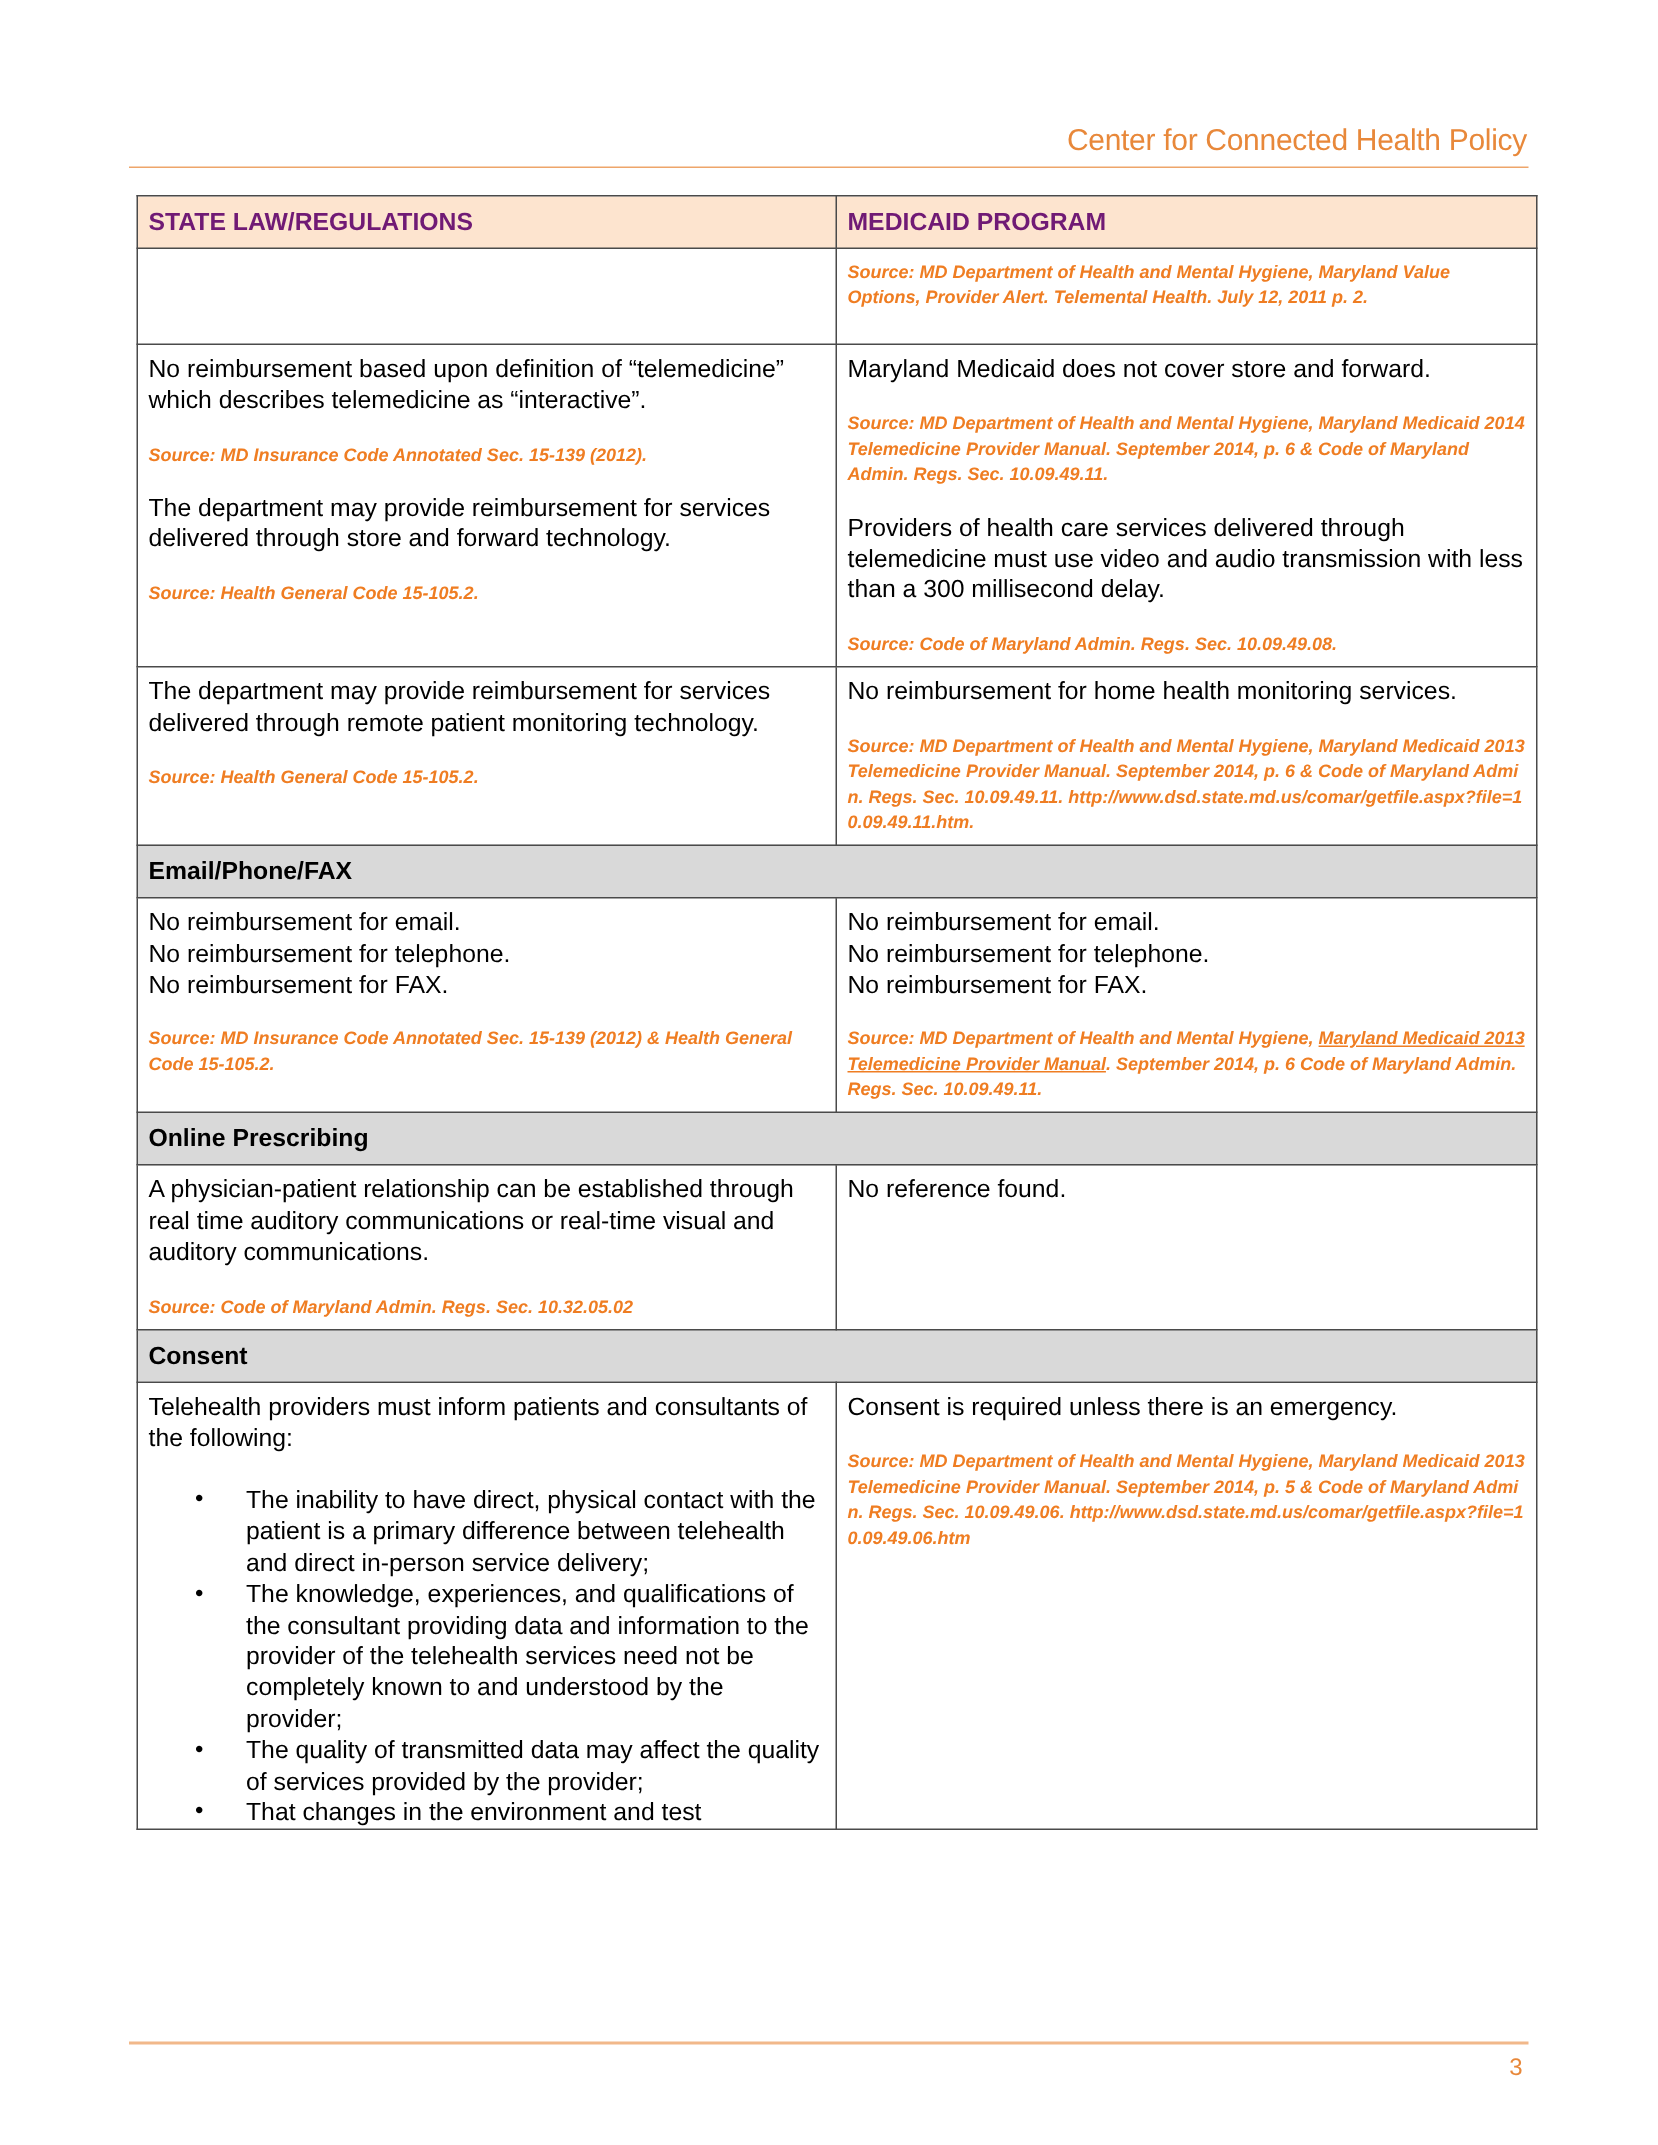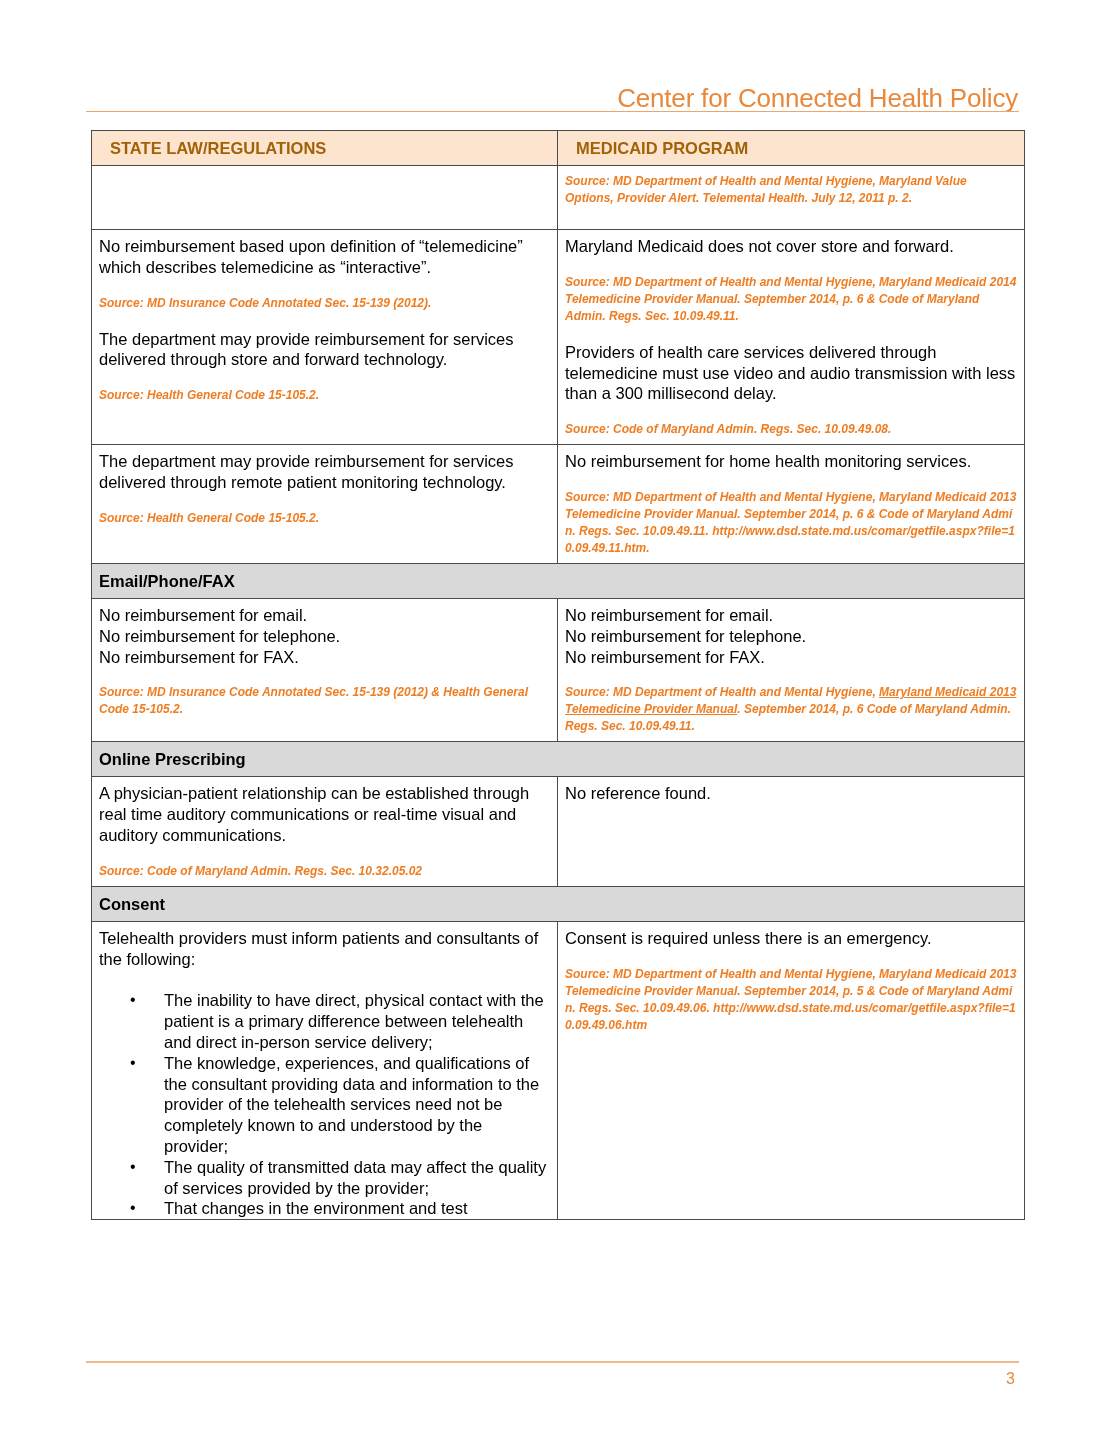--- a/index.html
+++ b/index.html
@@ -1,21 +1,21 @@
 <!DOCTYPE html>
 <html><head>
 <meta charset="utf-8">
 <style>
   * { box-sizing: border-box; margin: 0; padding: 0; }
   html, body { width: 1105px; height: 1430px; background: #ffffff; }
   body { position: relative; font-family: "Liberation Sans", sans-serif; color: #000; }
 
   .header-title {
     position: absolute; right: 87px; top: 83px;
-    font-size: 26px; color: #e8883a; letter-spacing: -0.2px;
+    font-size: 20px; color: #e8883a; letter-spacing: -0.2px;
   }
   .header-rule {
     position: absolute; left: 86px; top: 111px; width: 933px; height: 1px;
     background: #eea56a;
   }
   .footer-rule {
     position: absolute; left: 86px; top: 1361px; width: 933px; height: 2px;
     background: #f1b88a;
   }
   .page-number {
@@ -27,22 +27,22 @@
     position: absolute; left: 91px; top: 130px; width: 933px;
     border-collapse: collapse; table-layout: fixed;
   }
   table.policy td, table.policy th {
     border: 1px solid #4a4a4a; vertical-align: top; text-align: left;
   }
   col.c1 { width: 466px; }
   col.c2 { width: 467px; }
 
   th.colhead {
-    background: #fde4cf; color: #a16207; font-weight: bold;
-    font-size: 16.5px; height: 35px; padding: 8px 7px 0 18px;
+    background: #fde4cf; color: #701a75; font-weight: bold;
+    font-size: 16.5px; height: 35px; padding: 8px 7px 0 7px;
   }
   td.section {
     background: #d9d9d9; font-weight: bold; font-size: 16.5px;
     height: 35px; padding: 8px 7px 0 7px;
   }
   td.cell { padding: 6px 7px 6px 7px; font-size: 16.5px; line-height: 20.8px; }
 
   .p { margin: 0; }
   .src {
     color: #ef7d22; font-style: italic; font-weight: bold;

